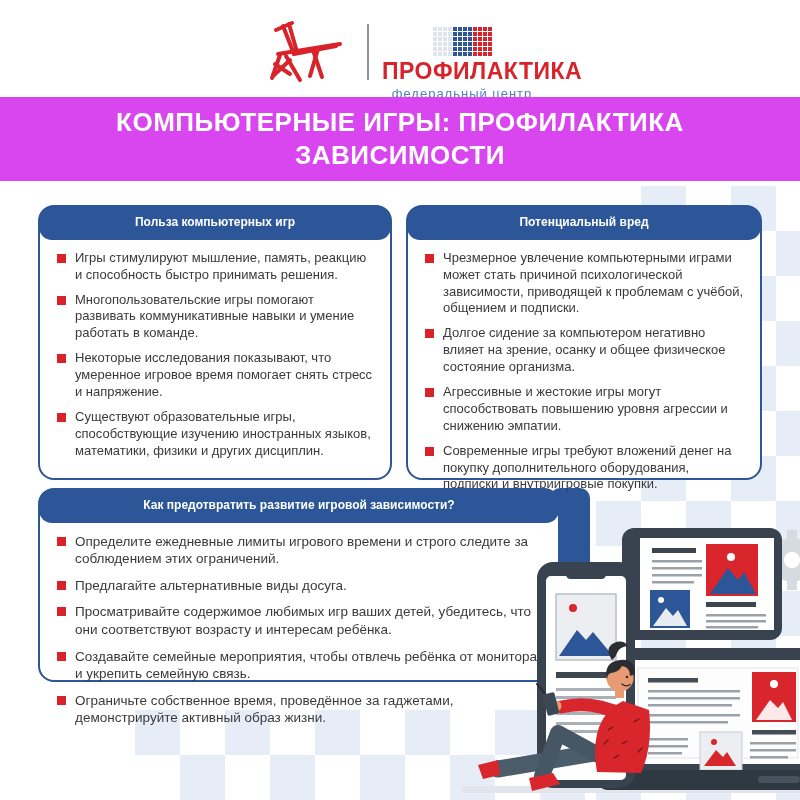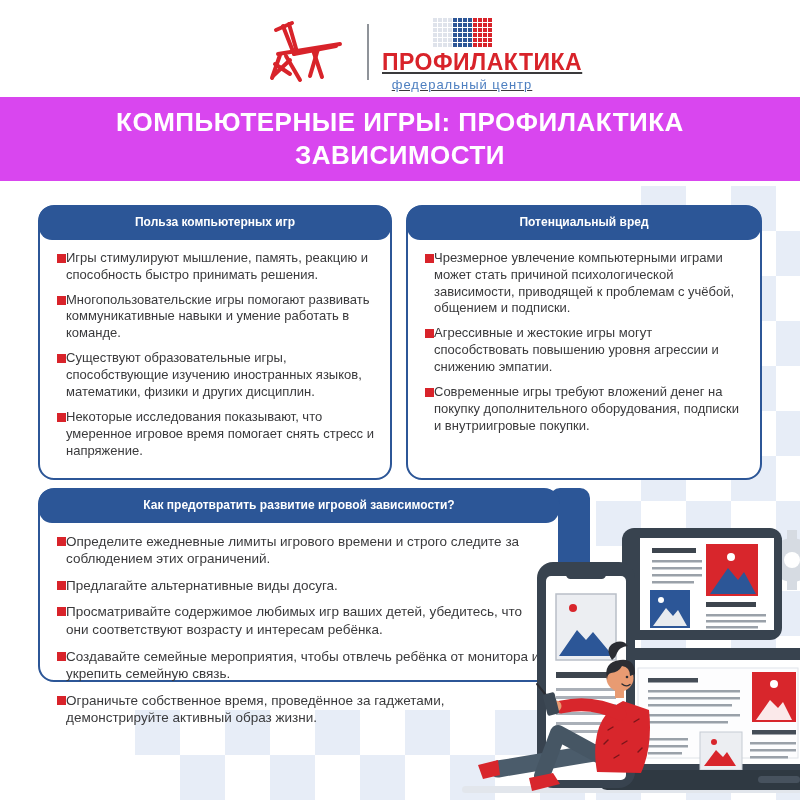--- a/index.html
+++ b/index.html
@@ -3,21 +3,21 @@
 <meta charset="utf-8">
 <style>
   html,body{margin:0;padding:0;background:#fff;}
   .poster{position:relative;width:800px;height:800px;overflow:hidden;background:#ffffff;
           font-family:"Liberation Sans",sans-serif;color:#3a3a3c;}
 
   
   .brand-row{position:absolute;left:0;top:0;width:800px;height:97px;background:#fff;}
   .chair-logo{position:absolute;left:256px;top:14px;width:92px;height:72px;}
   .brand-divider{position:absolute;left:367px;top:24px;width:2px;height:56px;background:#8f9399;}
-  .brand-block{position:absolute;left:382px;top:8px;width:160px;text-align:center;text-decoration:underline;}
+  .brand-block{position:absolute;left:382px;top:17px;width:160px;text-align:center;}
   .pixel-grid{display:inline-grid;grid-template-columns:repeat(12,4px);grid-auto-rows:4px;gap:1px;margin-bottom:4px;}
   .pixel-grid i{display:block;width:4px;height:4px;}
   .px-w{background:#dfe3eb;} .px-b{background:#2c5697;} .px-r{background:#d8232a;}
   .brand-name{font-size:23px;font-weight:bold;color:#d8232a;letter-spacing:.5px;line-height:1;}
   .brand-sub{font-size:13px;color:#4d7fc0;letter-spacing:1px;margin-top:3px;}
 
   
   .banner{position:absolute;left:0;top:97px;width:800px;height:84px;background:#d946ef;
           display:flex;align-items:center;justify-content:center;}
   .banner h1{margin:0;max-width:620px;text-align:center;color:#fff;font-size:26px;
@@ -27,21 +27,21 @@
   .checker{position:absolute;z-index:1;
            background:repeating-conic-gradient(#e7edf7 0% 25%, #ffffff 0% 50%) 0 0 / 90px 90px;}
   .checker.right{left:596px;top:186px;width:204px;height:614px;}
   .checker.bottom{left:135px;top:710px;width:461px;height:90px;background-position:45px 0;}
 
   
   .card{position:absolute;z-index:5;background:#fff;border:2px solid #2c5697;border-radius:16px;box-sizing:border-box;}
   .card-header{background:#2c5697;color:#fff;font-weight:bold;text-align:center;
                border-radius:13px;margin:-1px;padding:10px 8px;font-size:12px;line-height:1.15;}
   .card ul{list-style:none;margin:11px 0 0;padding:0 14px 0 17px;}
-  .card li{display:flex;margin-bottom:8px;font-size:13px;line-height:1.3;}
+  .card li{display:flex;gap:9px;margin-bottom:8px;font-size:13px;line-height:1.3;}
   .bullet{flex:none;width:9px;height:9px;margin-top:4px;background:#d8232a;}
   .card-benefits{left:38px;top:205px;width:354px;height:275px;}
   .card-harm{left:406px;top:205px;width:356px;height:275px;}
   .card-prevention{left:38px;top:488px;width:522px;height:194px;}
   .card-prevention li{font-size:13.5px;margin-bottom:9px;}
 
   
   .illu-back{position:absolute;left:450px;top:470px;width:350px;height:330px;z-index:2;}
   .illu-front{position:absolute;left:450px;top:470px;width:350px;height:330px;z-index:8;}
 </style>
@@ -267,35 +267,39 @@
       <li>
           <span class="bullet"></span>
           <span>Игры стимулируют мышление, память, реакцию и способность быстро принимать решения.</span>
         </li>
       <li>
           <span class="bullet"></span>
           <span>Многопользовательские игры помогают развивать коммуникативные навыки и умение работать в команде.</span>
         </li>
       <li>
           <span class="bullet"></span>
+          <span>Некоторые исследования показывают, что умеренное игровое время помогает снять стресс и напряжение.</span>
+        </li>
+      <li>
+          <span class="bullet"></span>
           <span>Существуют образовательные игры, способствующие изучению иностранных языков, математики, физики и других дисциплин.</span>
-        </li>
-      <li>
-          <span class="bullet"></span>
-          <span>Некоторые исследования показывают, что умеренное игровое время помогает снять стресс и напряжение.</span>
         </li>
     </ul>
   </div>
 
   <div class="card card-harm">
     <div class="card-header">Потенциальный вред</div>
     <ul>
       <li>
           <span class="bullet"></span>
           <span>Чрезмерное увлечение компьютерными играми может стать причиной психологической зависимости, приводящей к проблемам с учёбой, общением и подписки.</span>
+        </li>
+      <li>
+          <span class="bullet"></span>
+          <span>Долгое сидение за компьютером негативно влияет на зрение, осанку и общее физическое состояние организма.</span>
         </li>
       <li>
           <span class="bullet"></span>
           <span>Агрессивные и жестокие игры могут способствовать повышению уровня агрессии и снижению эмпатии.</span>
         </li>
       <li>
           <span class="bullet"></span>
           <span>Современные игры требуют вложений денег на покупку дополнительного оборудования, подписки и внутриигровые покупки.</span>
         </li>
     </ul>

